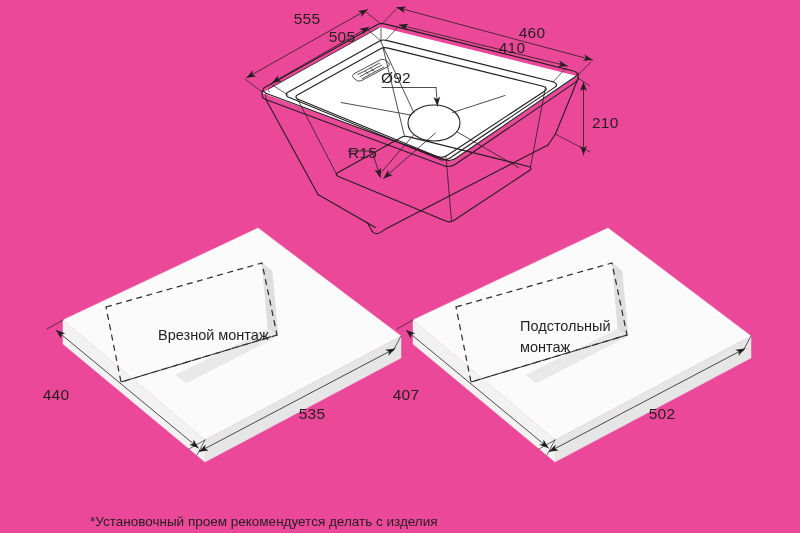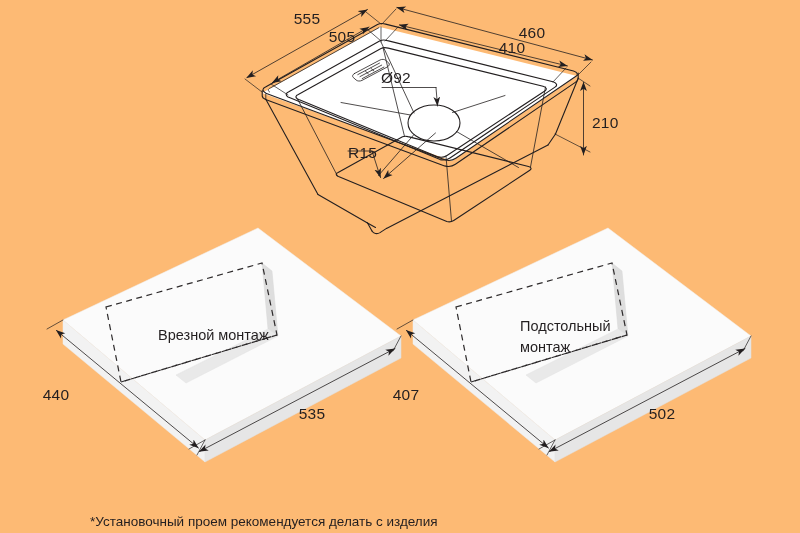--- a/index.html
+++ b/index.html
@@ -12,21 +12,21 @@
     width: 800px;
     height: 533px;
     overflow: hidden;
     font-family: "Liberation Sans", sans-serif;
     color: #231f20;
   }
   #sheet {
     position: relative;
     width: 800px;
     height: 533px;
-    background: #fdba74;
+    background: #ec4899;
   }
   svg#drawing {
     position: absolute;
     top: 0;
     left: 0;
     width: 800px;
     height: 533px;
     display: block;
   }
   .ln {

